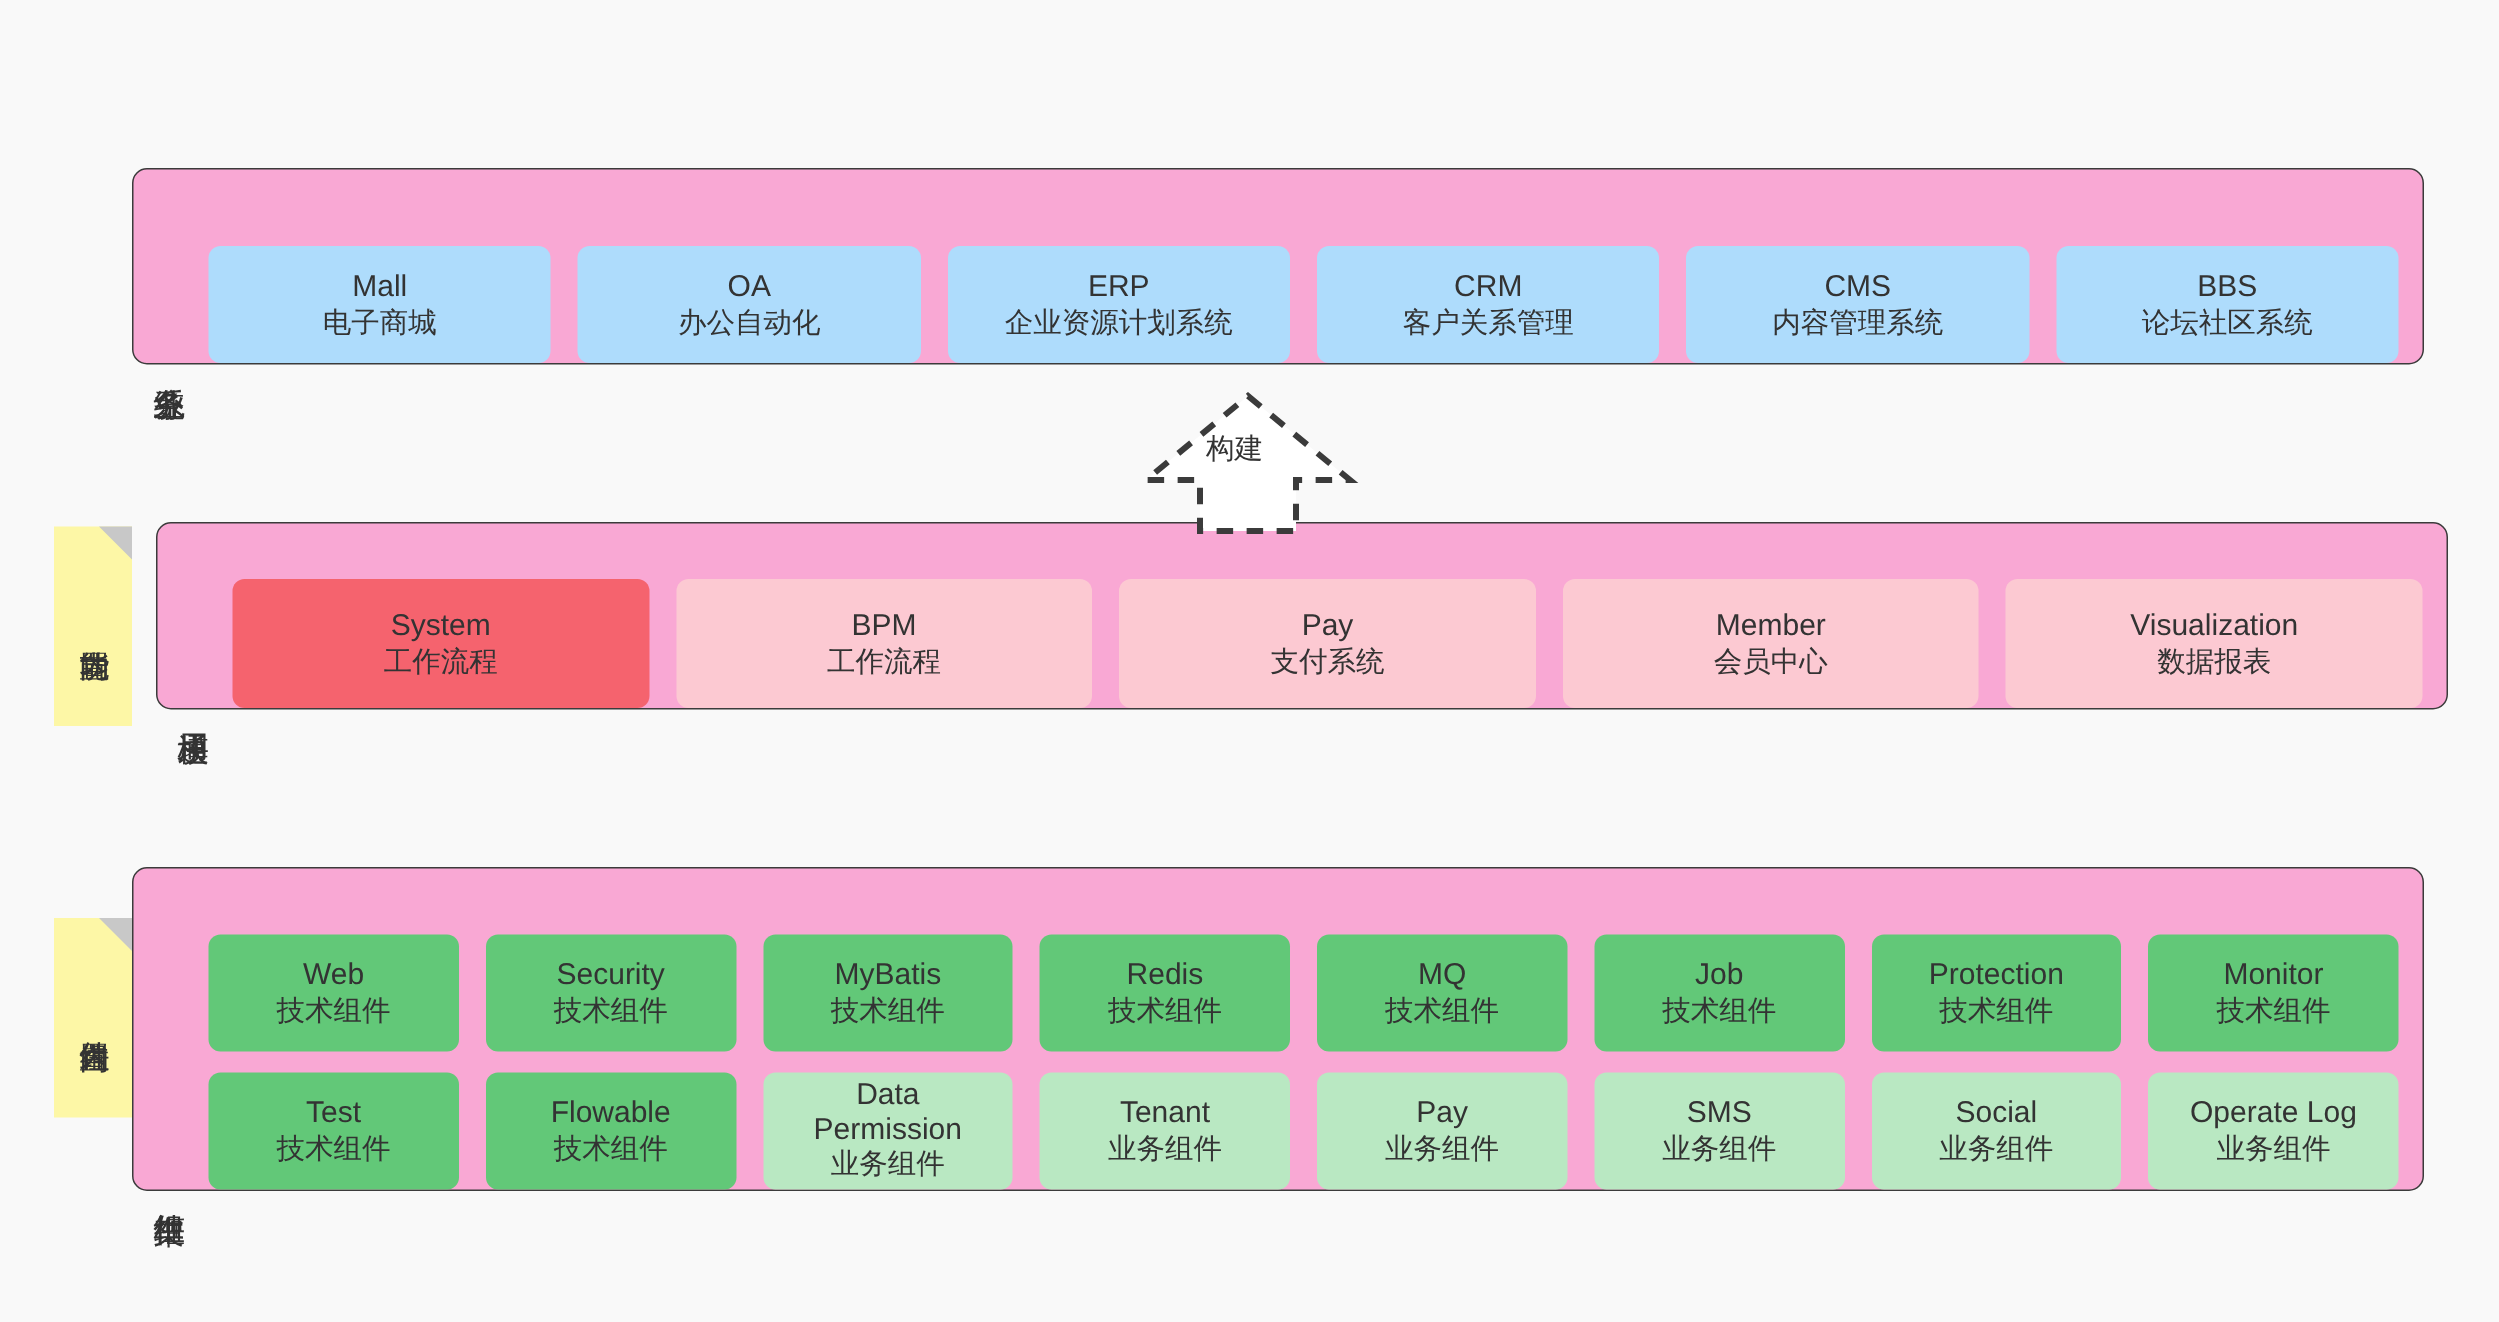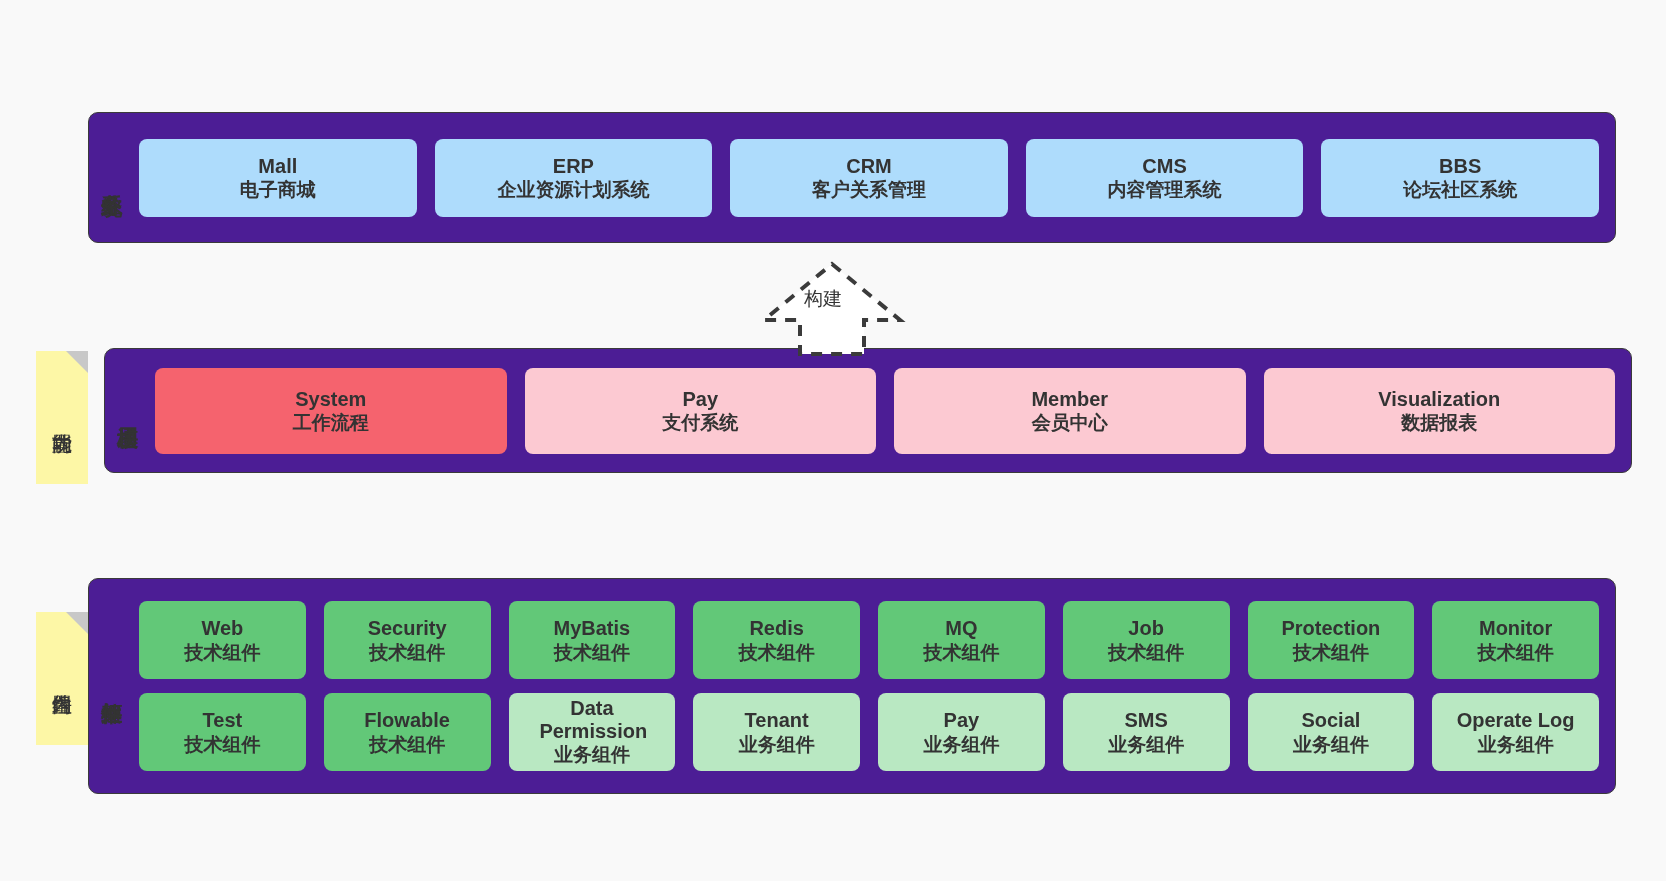--- a/index.html
+++ b/index.html
@@ -18,27 +18,26 @@
   #canvas {
     position: relative;
     width: 1666px;
     height: 881px;
     background: #f9f9f9;
   }
 
   
   .layer {
     position: absolute;
-    background: #4c1d95;
+    background: #f9a8d4;
     border: 1.6px solid #3b3b3b;
     border-radius: 10px;
     box-sizing: border-box;
     display: flex;
-    align-items: center;
-    font-weight: bold;
+    align-items: flex-end;
   }
 
   
   .layer-title {
     width: 46px;
     flex: 0 0 46px;
     display: flex;
     align-items: center;
     justify-content: center;
     font-size: 21px;
@@ -140,20 +139,24 @@
 
   <div class="layer" style="left:88px; top:112px; width:1528px; height:131px;">
     <div class="layer-title">业务系统</div>
     <div class="layer-body">
       <div class="row">
         <div class="card blue h-biz">
           <span class="en">Mall</span>
           <span class="cn">电子商城</span>
         </div>
         <div class="card blue h-biz">
+          <span class="en">OA</span>
+          <span class="cn">办公自动化</span>
+        </div>
+        <div class="card blue h-biz">
           <span class="en">ERP</span>
           <span class="cn">企业资源计划系统</span>
         </div>
         <div class="card blue h-biz">
           <span class="en">CRM</span>
           <span class="cn">客户关系管理</span>
         </div>
         <div class="card blue h-biz">
           <span class="en">CMS</span>
           <span class="cn">内容管理系统</span>
@@ -180,20 +183,24 @@
 
   <div class="layer" style="left:104px; top:348px; width:1528px; height:125px;">
     <div class="layer-title">通用模块</div>
     <div class="layer-body">
       <div class="row">
         <div class="card red h-mod">
           <span class="en">System</span>
           <span class="cn">工作流程</span>
         </div>
         <div class="card pink h-mod">
+          <span class="en">BPM</span>
+          <span class="cn">工作流程</span>
+        </div>
+        <div class="card pink h-mod">
           <span class="en">Pay</span>
           <span class="cn">支付系统</span>
         </div>
         <div class="card pink h-mod">
           <span class="en">Member</span>
           <span class="cn">会员中心</span>
         </div>
         <div class="card pink h-mod">
           <span class="en">Visualization</span>
           <span class="cn">数据报表</span>

